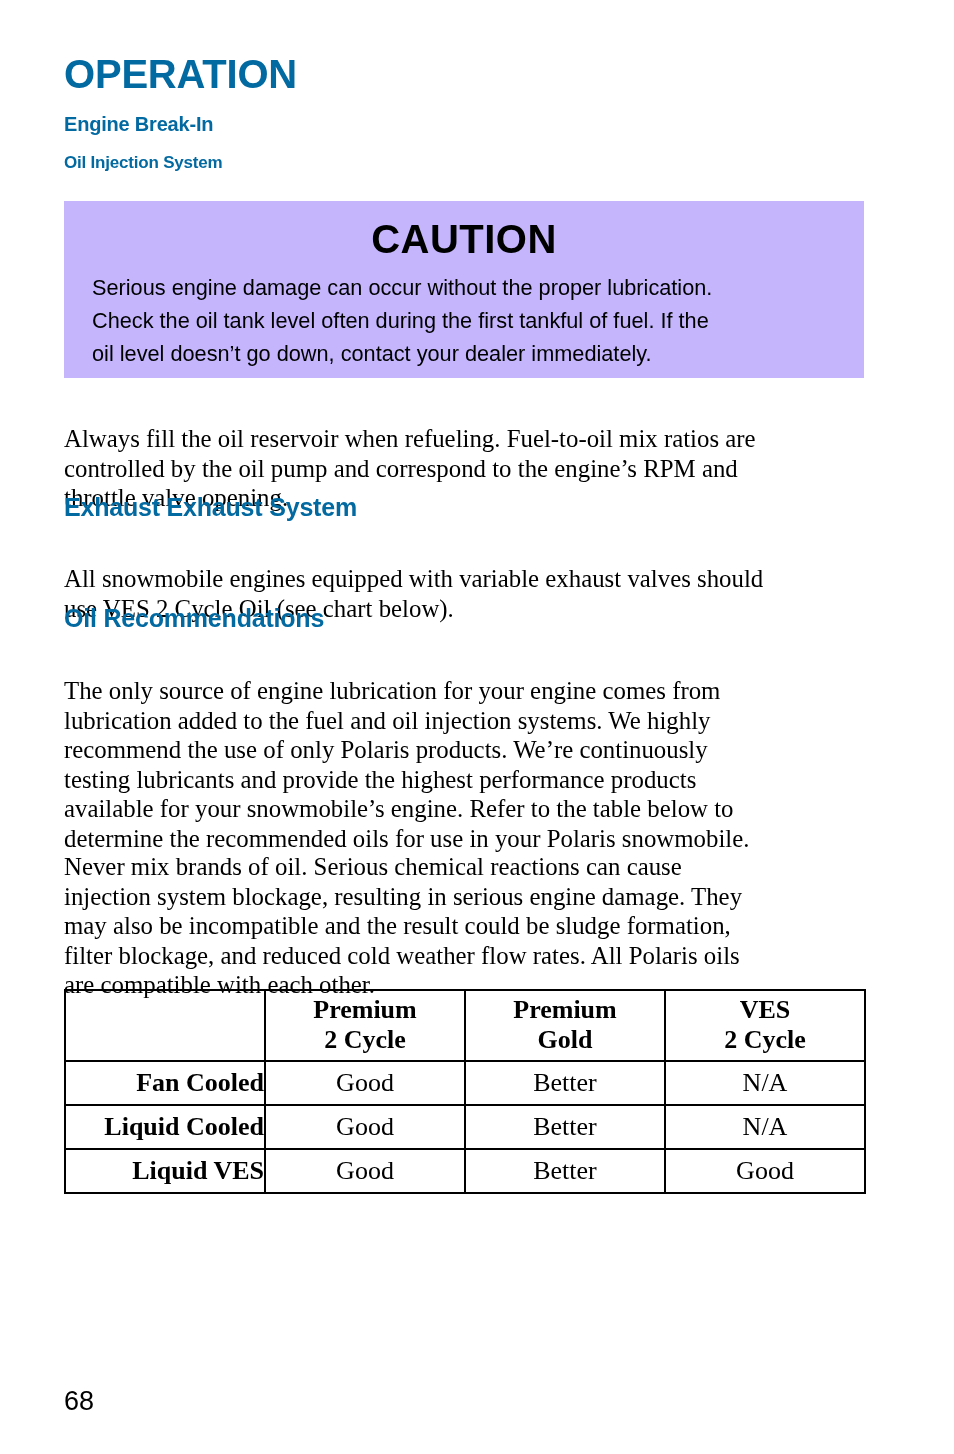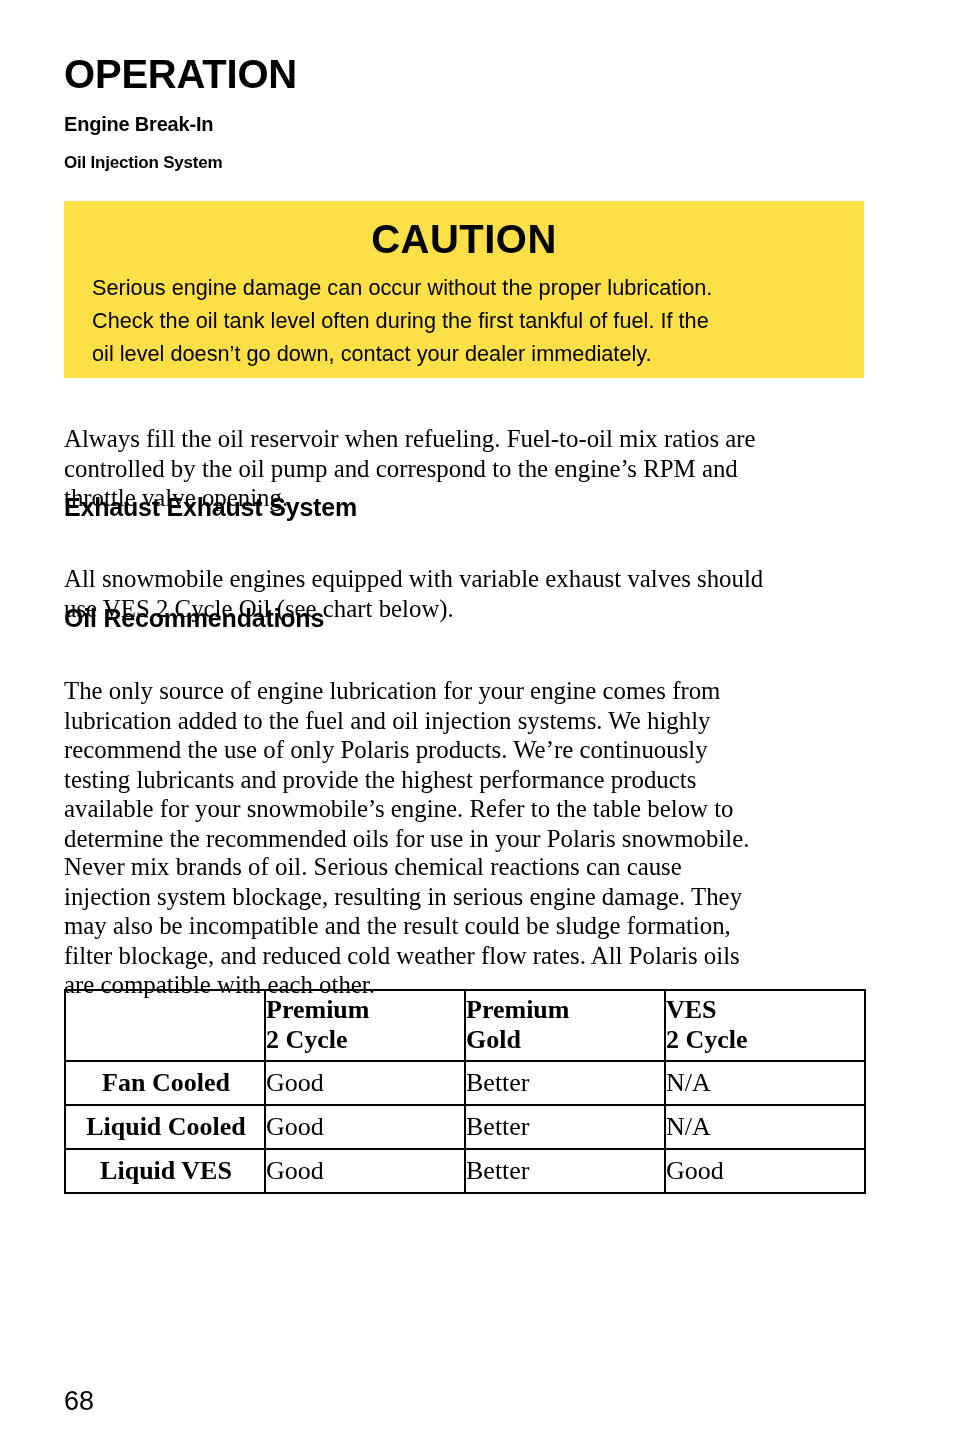--- a/index.html
+++ b/index.html
@@ -23,21 +23,21 @@
     height: 1454px;
   }
 
   
   .h-title,
   .h-sub,
   .h-subsub,
   .h-section {
     font-family: "Liberation Sans", "DejaVu Sans", sans-serif;
     font-weight: bold;
-    color: #000000;
+    color: #0369a1;
     margin: 0;
     letter-spacing: -0.2px;
   }
   .h-title {
     position: absolute;
     left: 64px;
     top: 52px;
     font-size: 40px;
     line-height: 44px;
   }
@@ -64,21 +64,21 @@
   .h-section.ves  { top: 493px; }
   .h-section.oilrec { top: 604px; }
 
   
   .caution-box {
     position: absolute;
     left: 64px;
     top: 201px;
     width: 800px;
     height: 177px;
-    background: #fde047;
+    background: #c4b5fd;
     box-sizing: border-box;
   }
   .caution-title {
     font-family: "Liberation Sans", "DejaVu Sans", sans-serif;
     font-weight: bold;
     font-size: 40px;
     line-height: 44px;
     text-align: center;
     margin: 0;
     padding-top: 16px;
@@ -121,40 +121,40 @@
     width: 800px;
     border-collapse: collapse;
     font-family: "Liberation Serif", "DejaVu Serif", serif;
     table-layout: fixed;
   }
   .oil-table td, .oil-table th {
     border: 2px solid #000000;
     padding: 0;
     font-size: 26px;
     font-weight: normal;
-    text-align: left;
+    text-align: center;
     vertical-align: middle;
     box-sizing: border-box;
   }
   .oil-table col { width: 200px; }
   .oil-table thead th {
     height: 71px;
     font-weight: bold;
     line-height: 30px;
     white-space: pre-line;
     padding-bottom: 2px;
   }
   .oil-table thead th.corner { font-weight: normal; }
   .oil-table tbody td {
     height: 44px;
     line-height: 30px;
   }
   .oil-table tbody td.rowhead {
     font-weight: bold;
-    text-align: center;
+    text-align: right;
     padding-left: 2px;
     margin-left: 26px;
   }
 
   
   .page-number {
     position: absolute;
     left: 64px;
     top: 1386px;
     font-family: "Liberation Sans", "DejaVu Sans", sans-serif;

